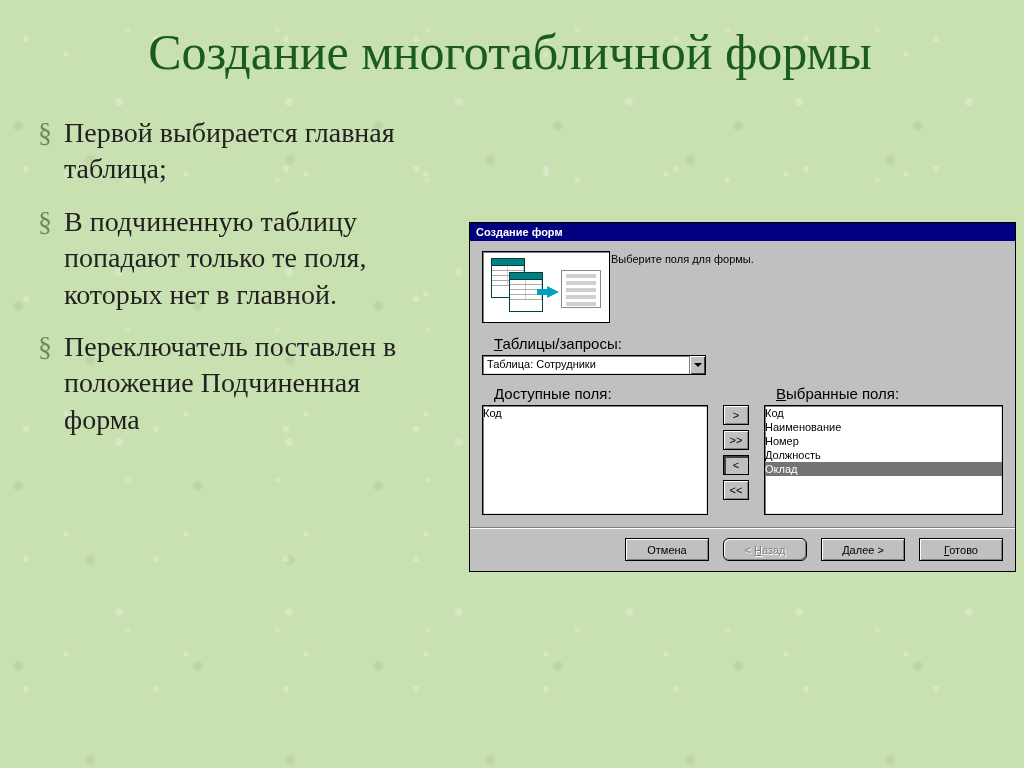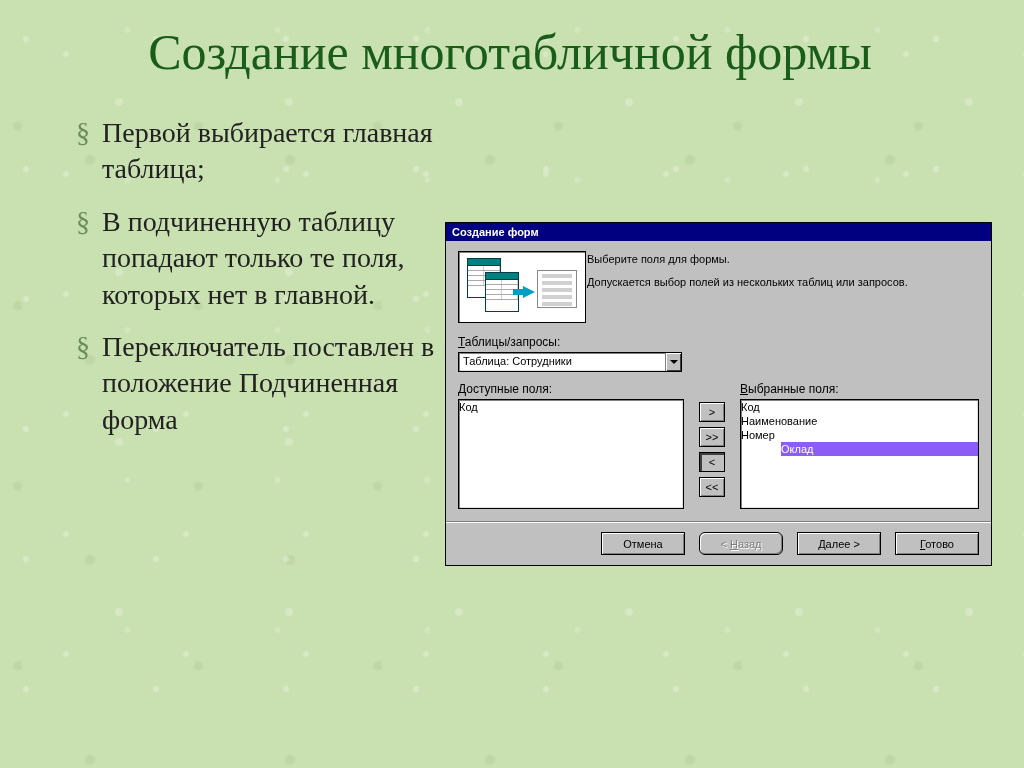--- a/index.html
+++ b/index.html
@@ -23,21 +23,21 @@
   .slide-title {
     color: #1a5c1a;
     font-size: 50px;
     text-align: center;
     font-weight: normal;
     margin: 20px 4px 30px 0;
     line-height: 1.3;
   }
   .content-row {
     display: flex;
-    padding: 0 76px;
+    padding: 0 38px;
     align-items: flex-start;
     gap: 20px;
   }
   .bullets {
     flex: 0 0 380px;
     list-style: none;
     padding: 0;
     margin: 0;
   }
   .bullets li {
@@ -53,21 +53,21 @@
     color: #6a8d5a;
     position: absolute;
     left: 0;
     top: 0;
     font-size: 28px;
   }
 
   
   .dialog {
     position: absolute;
-    left: 445px;
+    left: 469px;
     top: 222px;
     width: 547px;
     background: #c0c0c0;
     border: 1px solid #000;
     font-family: "MS Sans Serif", Tahoma, sans-serif;
     font-size: 11px;
     color: #000;
   }
   .titlebar {
     background: #000080;
@@ -118,21 +118,21 @@
     background:#fff; border:1px solid #888;
   }
   .wiz-pic .frm .ln{height:4px; margin:3px 4px; background:#d0d0d0;}
   .instr {
     flex: 1;
     font-size: 11px;
     line-height: 1.5;
   }
   .instr p { margin: 0 0 6px 0; }
 
-  .lbl { display:block; margin-bottom:3px; font-size:12px;}
+  .lbl { display:block; margin-bottom:3px; font-size:15px;margin-left:12px;}
   .lbl u { text-decoration: underline; }
 
   .combo {
     width: 224px;
     height: 20px;
     display:flex;
     background:#fff;
     border:1px solid #000;
     box-shadow: inset 1px 1px 0 #808080, inset -1px -1px 0 #dfdfdf;
     margin-bottom: 10px;
@@ -155,21 +155,21 @@
 
   .listbox {
     background:#fff;
     border:1px solid #000;
     box-shadow: inset 1px 1px 0 #808080, inset -1px -1px 0 #dfdfdf;
     height:110px;
     font-size:11px;
     overflow:hidden;
   }
   .listbox .item { padding:1px 0; }
-  .listbox .item.sel { background:#8b5cf6; color:#fff;margin-left:40px; }
+  .listbox .item.sel { background:#737373; color:#fff; }
 
   .mv-btn {
     width:26px; height:20px;
     background:#c0c0c0;
     border:1px solid #000;
     box-shadow: inset 1px 1px 0 #fff, inset -1px -1px 0 #808080;
     font-size:11px; font-family:inherit;
     display:flex;align-items:center;justify-content:center;
     cursor:pointer;
   }
@@ -258,21 +258,20 @@
         <div class="frm">
             <div class="ln"></div>
             <div class="ln"></div>
             <div class="ln"></div>
             <div class="ln"></div>
             <div class="ln"></div>
           </div>
       </div>
       <div class="instr">
         <p>Выберите поля для формы.</p>
-        <p>Допускается выбор полей из нескольких таблиц или запросов.</p>
       </div>
     </div>
 
     <label class="lbl"><u>Т</u><span id="tq-rest" textcontent="Таблицы/запросы:">аблицы/запросы:</span></label>
     <div class="combo">
       <div class="val">Таблица: Сотрудники</div>
       <div class="btn">
         <svg viewBox="0 0 8 8">
             <path d="M0 2 L8 2 L4 6 Z" fill="#000"></path>
           </svg>
@@ -291,20 +290,21 @@
         <div class="mv-btn">&gt;&gt;</div>
         <div class="mv-btn sel">&lt;</div>
         <div class="mv-btn">&lt;&lt;</div>
       </div>
       <div class="col-right">
         <label class="lbl"><span id="sel-lbl"><u>В</u>ыбранные поля:</span></label>
         <div class="listbox" id="sel-list">
             <div class="item">Код</div>
             <div class="item">Наименование</div>
             <div class="item">Номер</div>
+            <div class="item">Должность</div>
             <div class="item sel">Оклад</div>
           </div>
       </div>
     </div>
   </div>
   <div class="dlg-footer">
     <div class="win-btn">Отмена</div>
     <div class="win-btn disabled">
         <span id="back-txt">&lt; <u>Н</u>азад</span>
       </div>

